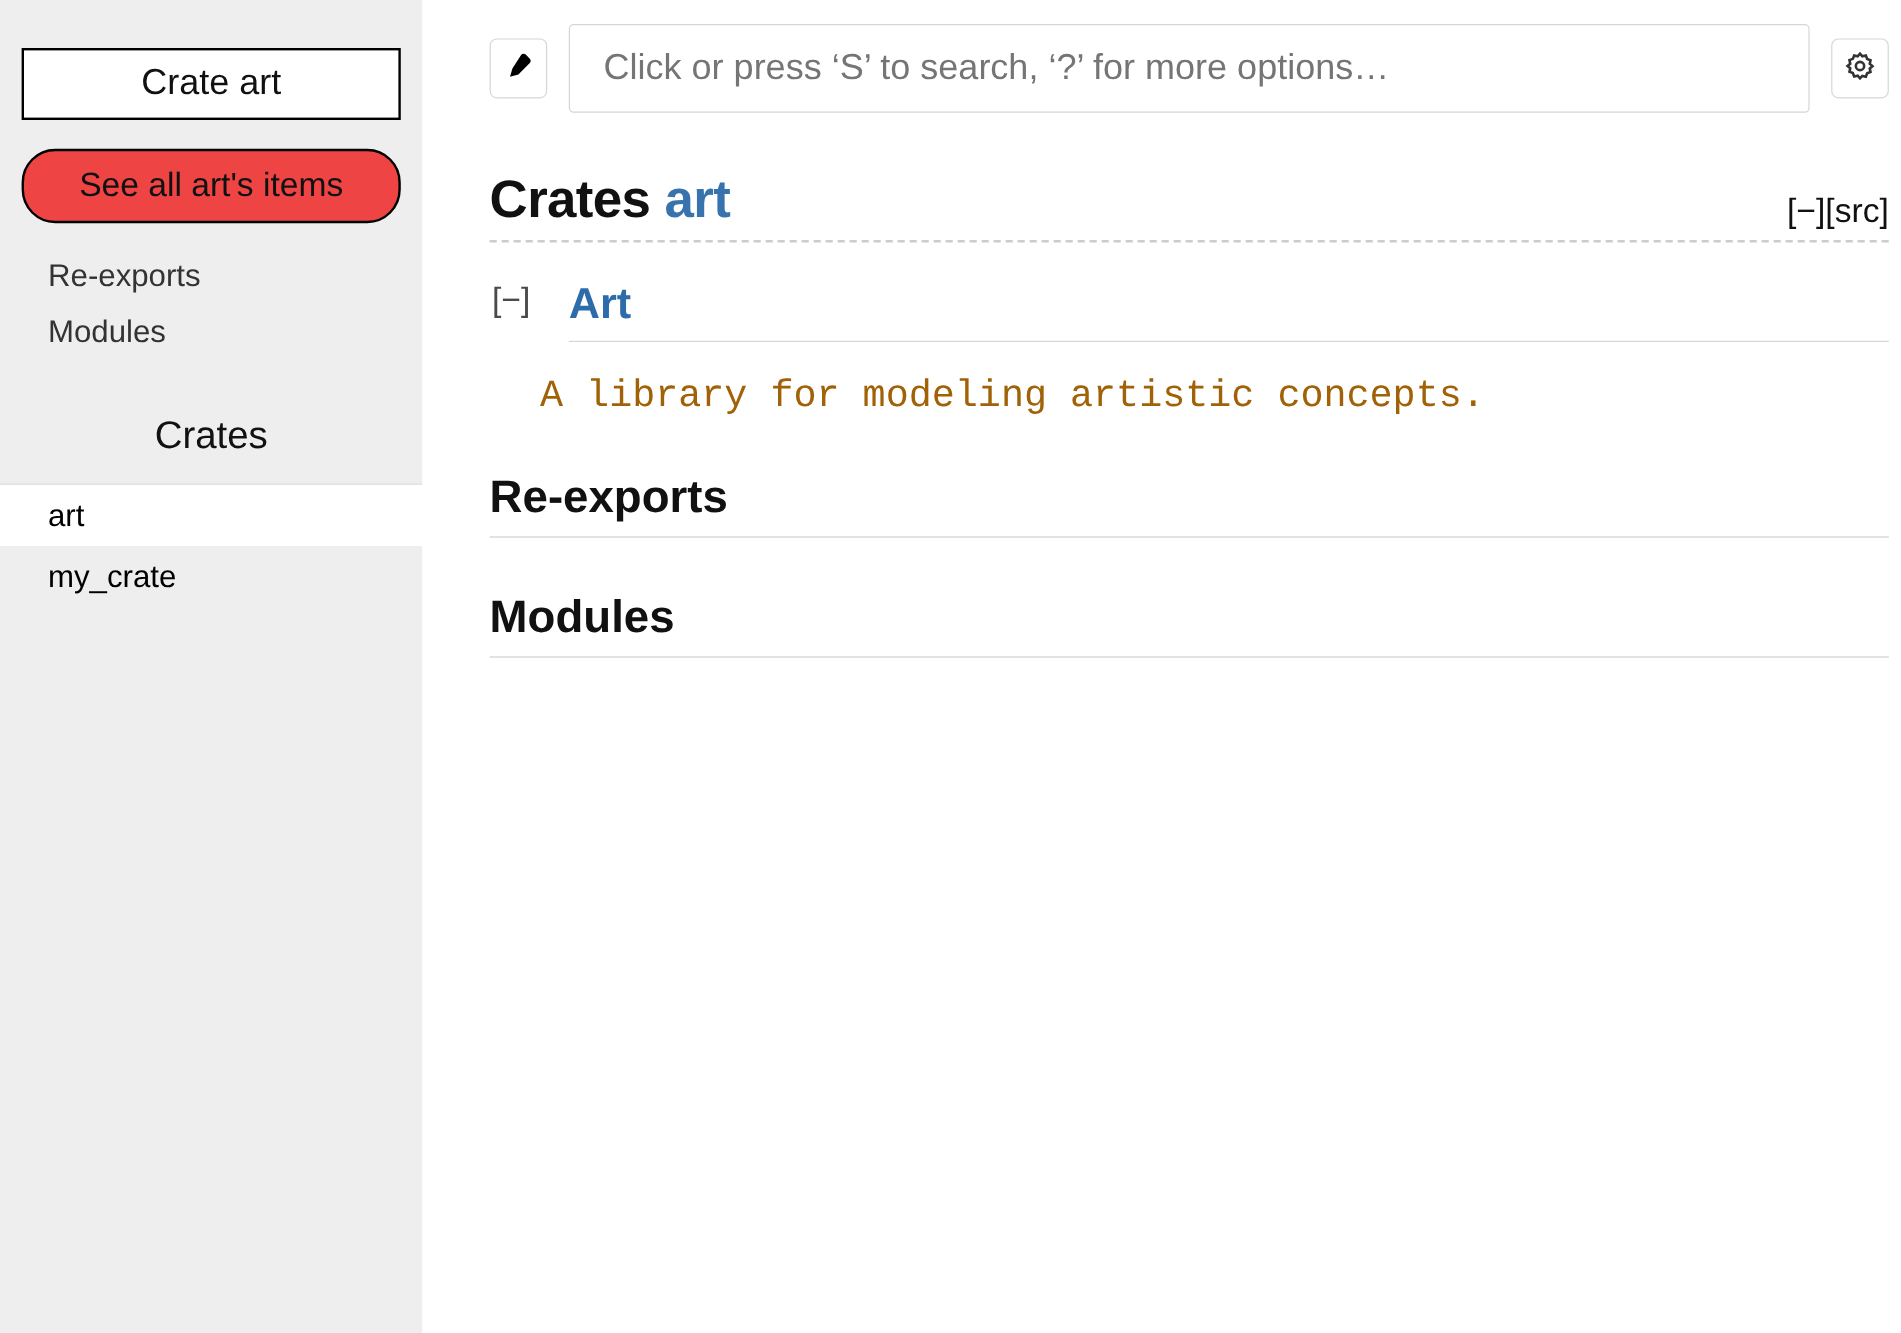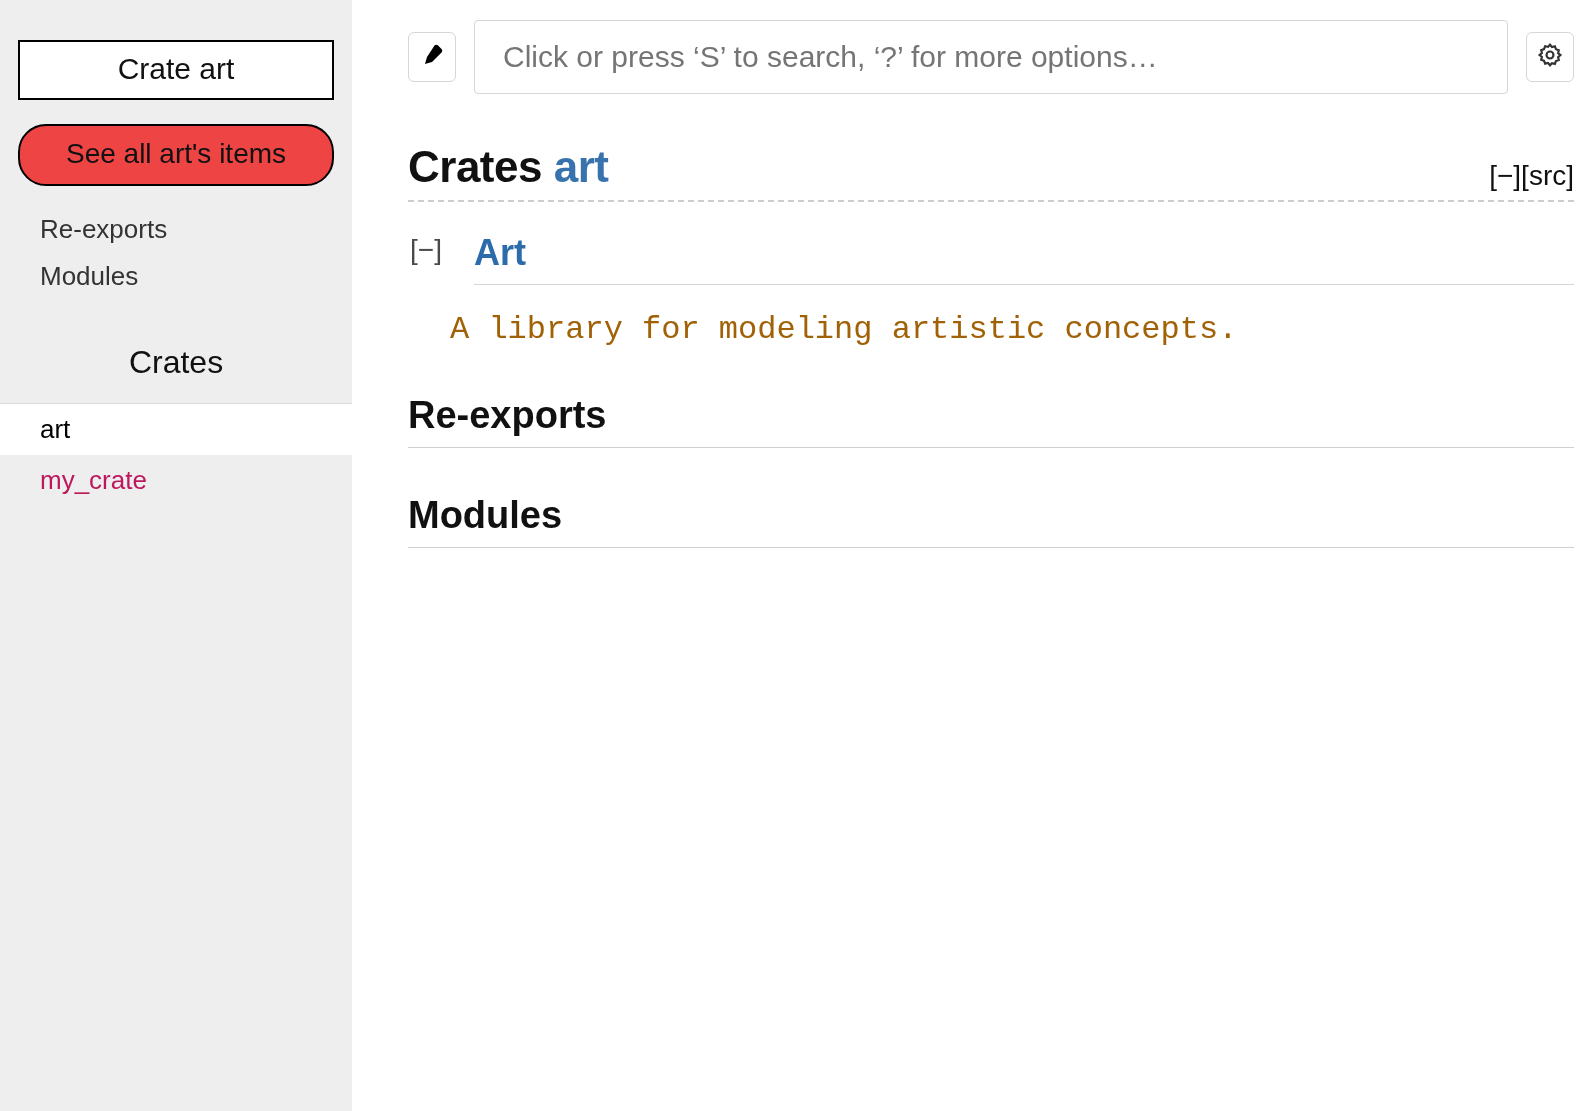--- a/index.html
+++ b/index.html
@@ -52,21 +52,21 @@
       font-size: 32px;
       font-weight: 400;
       margin: 18px 0 22px 0;
     }
     .crate-list { border-top: 1px solid #dadada; }
     .crate-item {
       font-size: 26px;
       padding: 10px 0 10px 40px;
       font-weight: 400;
       cursor: pointer;
-      color: #be185d;
+      color: #000000;
     }
     .crate-item.active {
       background: #fff;
       font-weight: 400;
       color: #000;
     }
 
     
     #main {
       flex: 1;

